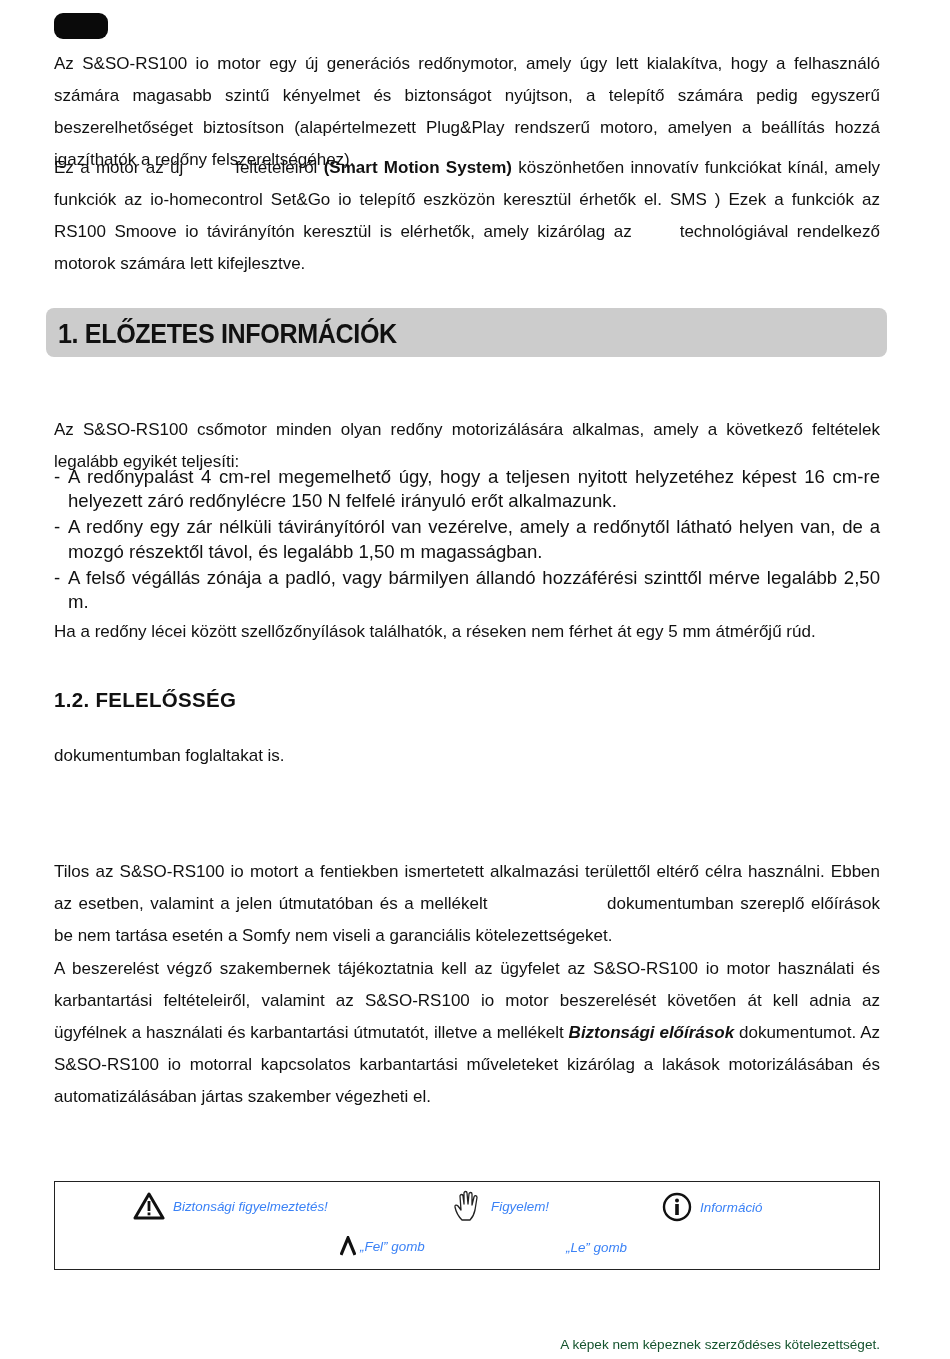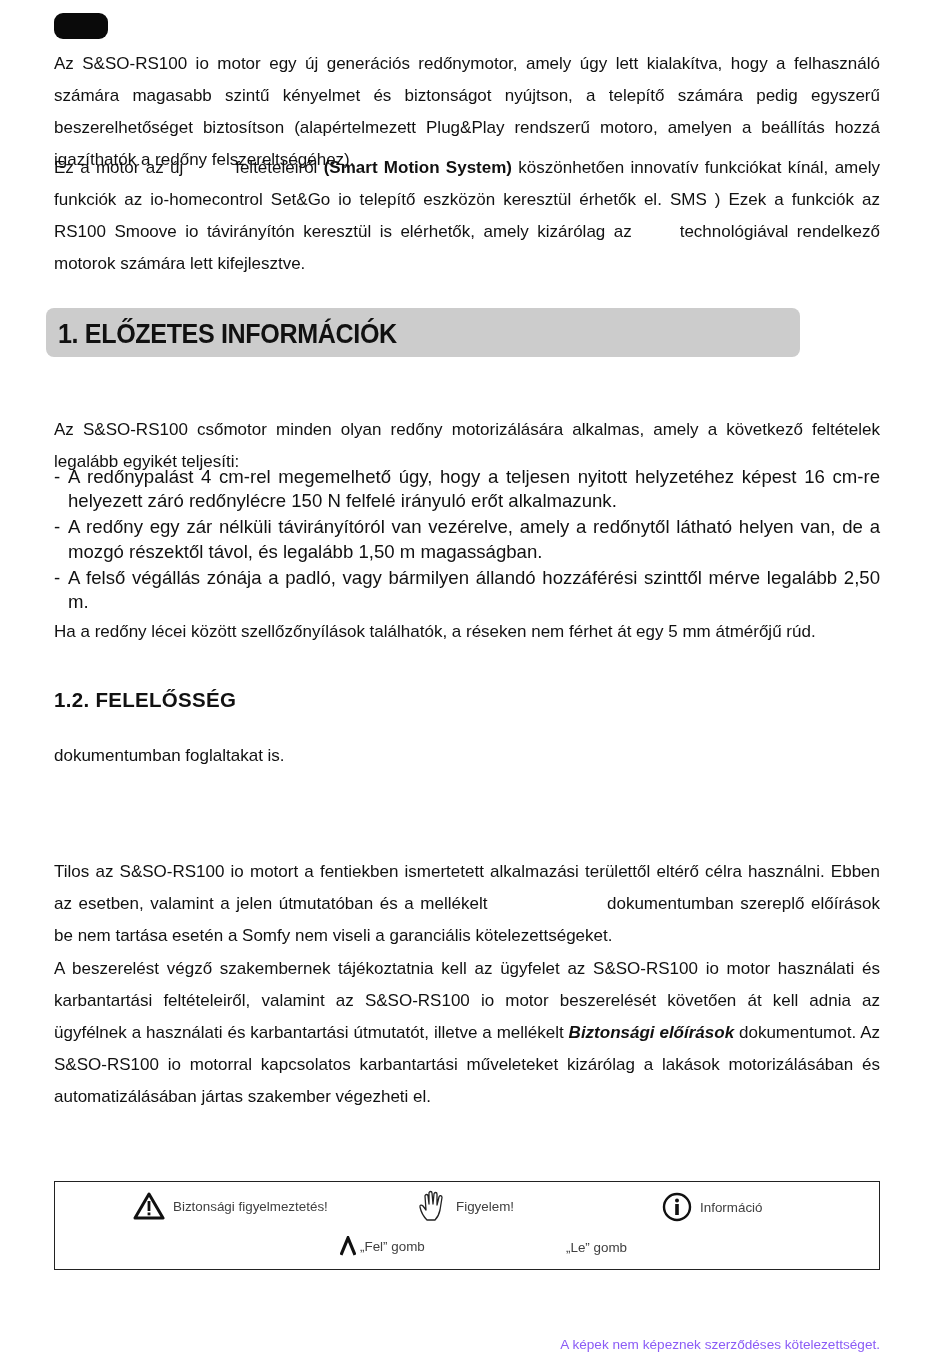--- a/index.html
+++ b/index.html
@@ -21,21 +21,21 @@
   .para {
     position: absolute; left: 54px; width: 826px;
     font-size: 17px; line-height: 32px;
     text-align: justify; text-align-last: left;
   }
   .para b { font-weight: bold; margin-top: 16px; }
   .para .gap { display: inline-block; }
 
   .section-bar {
     position: absolute; left: 46px; top: 308px;
-    width: 754px; height: 49px;
+    width: 841px; height: 49px;
     background: #cccccc; border-radius: 8px;
   }
   .section-title {
     position: absolute; left: 12px; top: 12px;
     font-size: 27px; font-weight: bold; line-height: 28px;
     letter-spacing: -0.4px; color: #111;
     transform: scaleX(0.93); transform-origin: left center;
   }
 
   .subheading {
@@ -49,27 +49,27 @@
   .bullet { position: relative; padding-left: 14px; text-align: justify; text-align-last: left; margin-bottom: 2px; }
   .bullet .dash { position: absolute; left: 0; top: 0; }
 
   .legend-box {
     position: absolute; left: 54px; top: 1181px;
     width: 826px; height: 89px;
     border: 1.3px solid #222;
   }
   .legend-item {
     position: absolute; display: flex; align-items: center; gap: 8px;
-    font-size: 13.4px; color: #404040;
+    font-size: 13.4px; color: #3b82f6; font-style: italic;
   }
   .legend-item svg { display: block; }
 
   .footer-note {
     position: absolute; right: 70px; top: 1337px;
-    font-size: 13.6px; color: #8b5cf6;
+    font-size: 13.6px; color: #14532d;
   }
 </style>
 </head>
 <body>
 
 <div class="page">
 
   <div class="lang-badge"></div>
 
   <p class="para" style="top:48px;">Az S&amp;SO-RS100 io motor egy új generációs redőnymotor, amely úgy lett kialakítva, hogy a felhasználó számára magasabb szintű kényelmet és biztonságot nyújtson, a telepítő számára pedig egyszerű beszerelhetőséget biztosítson (alapértelmezett Plug&amp;Play rendszerű motoro, amelyen a beállítás hozzá igazíthatók a redőny felszereltségéhez).</p>
@@ -128,21 +128,21 @@
       <span>
         <svg width="32" height="28" viewBox="0 0 32 28">
           <path d="M16 2 L30 26 L2 26 Z" fill="none" stroke="#111" stroke-width="3" stroke-linejoin="round"></path>
           <rect x="14.6" y="9" width="2.8" height="10" fill="#111"></rect>
           <rect x="14.6" y="20.5" width="2.8" height="2.8" fill="#111"></rect>
         </svg>
       </span>
       <span>Biztonsági figyelmeztetés!</span>
     </div>
 
-    <div class="legend-item" style="left:363px; top:8px;text-align:right;">
+    <div class="legend-item" style="left:398px; top:8px;text-align:right;">
       <span>
         <svg width="30" height="32" viewBox="0 0 30 32">
           <path d="M9 30 C6 27 3 22 2 17 C1.5 15 3.5 14.5 5 16 L8 20 L7 6 C7 4 10 4 10 6 L11 14 L11 3 C11 1 14 1 14 3 L15 14 L16 4 C16 2 19 2 19 4 L19 15 L21 7 C21.5 5 24 5.5 24 7.5 L22 20 C21 25 19 28 17 30 Z" fill="none" stroke="#222" stroke-width="1.3" stroke-linejoin="round"></path>
         </svg>
       </span>
       <span>Figyelem!</span>
     </div>
 
     <div class="legend-item" style="left:607px; top:10px;">
       <span>

